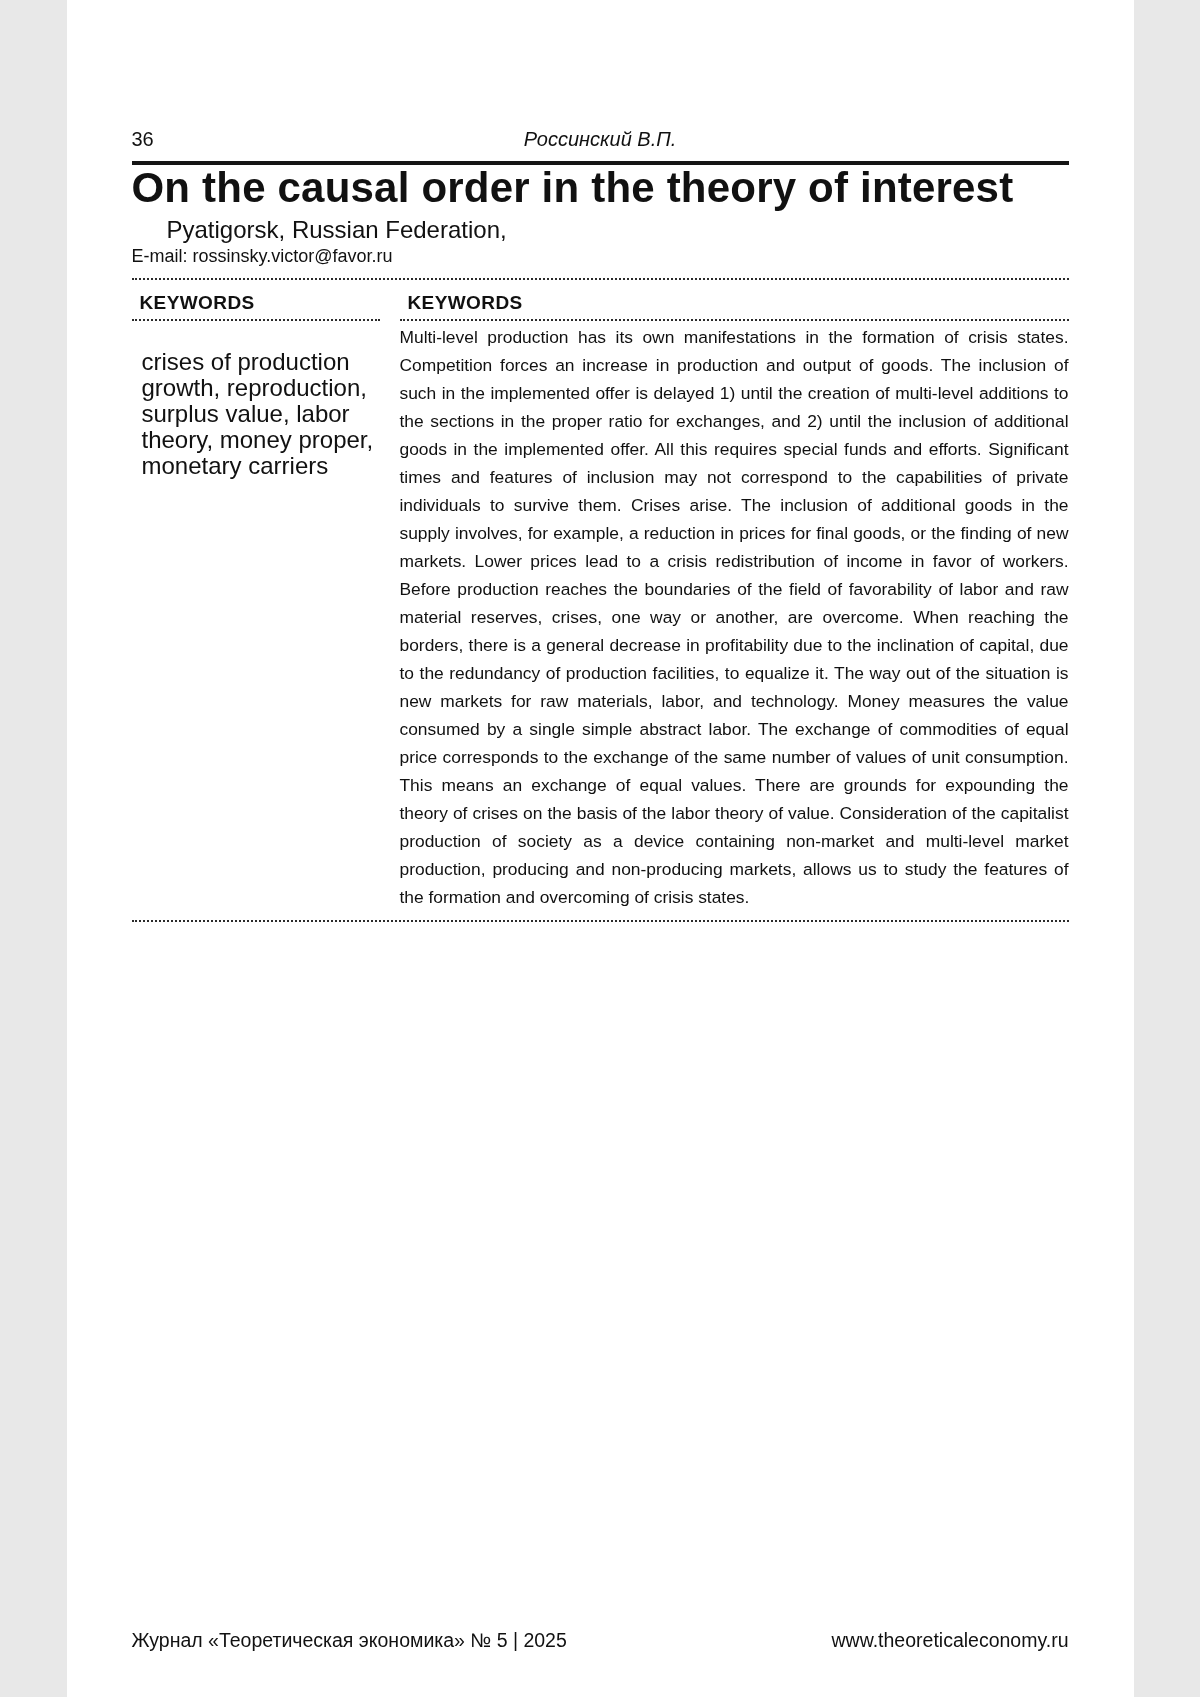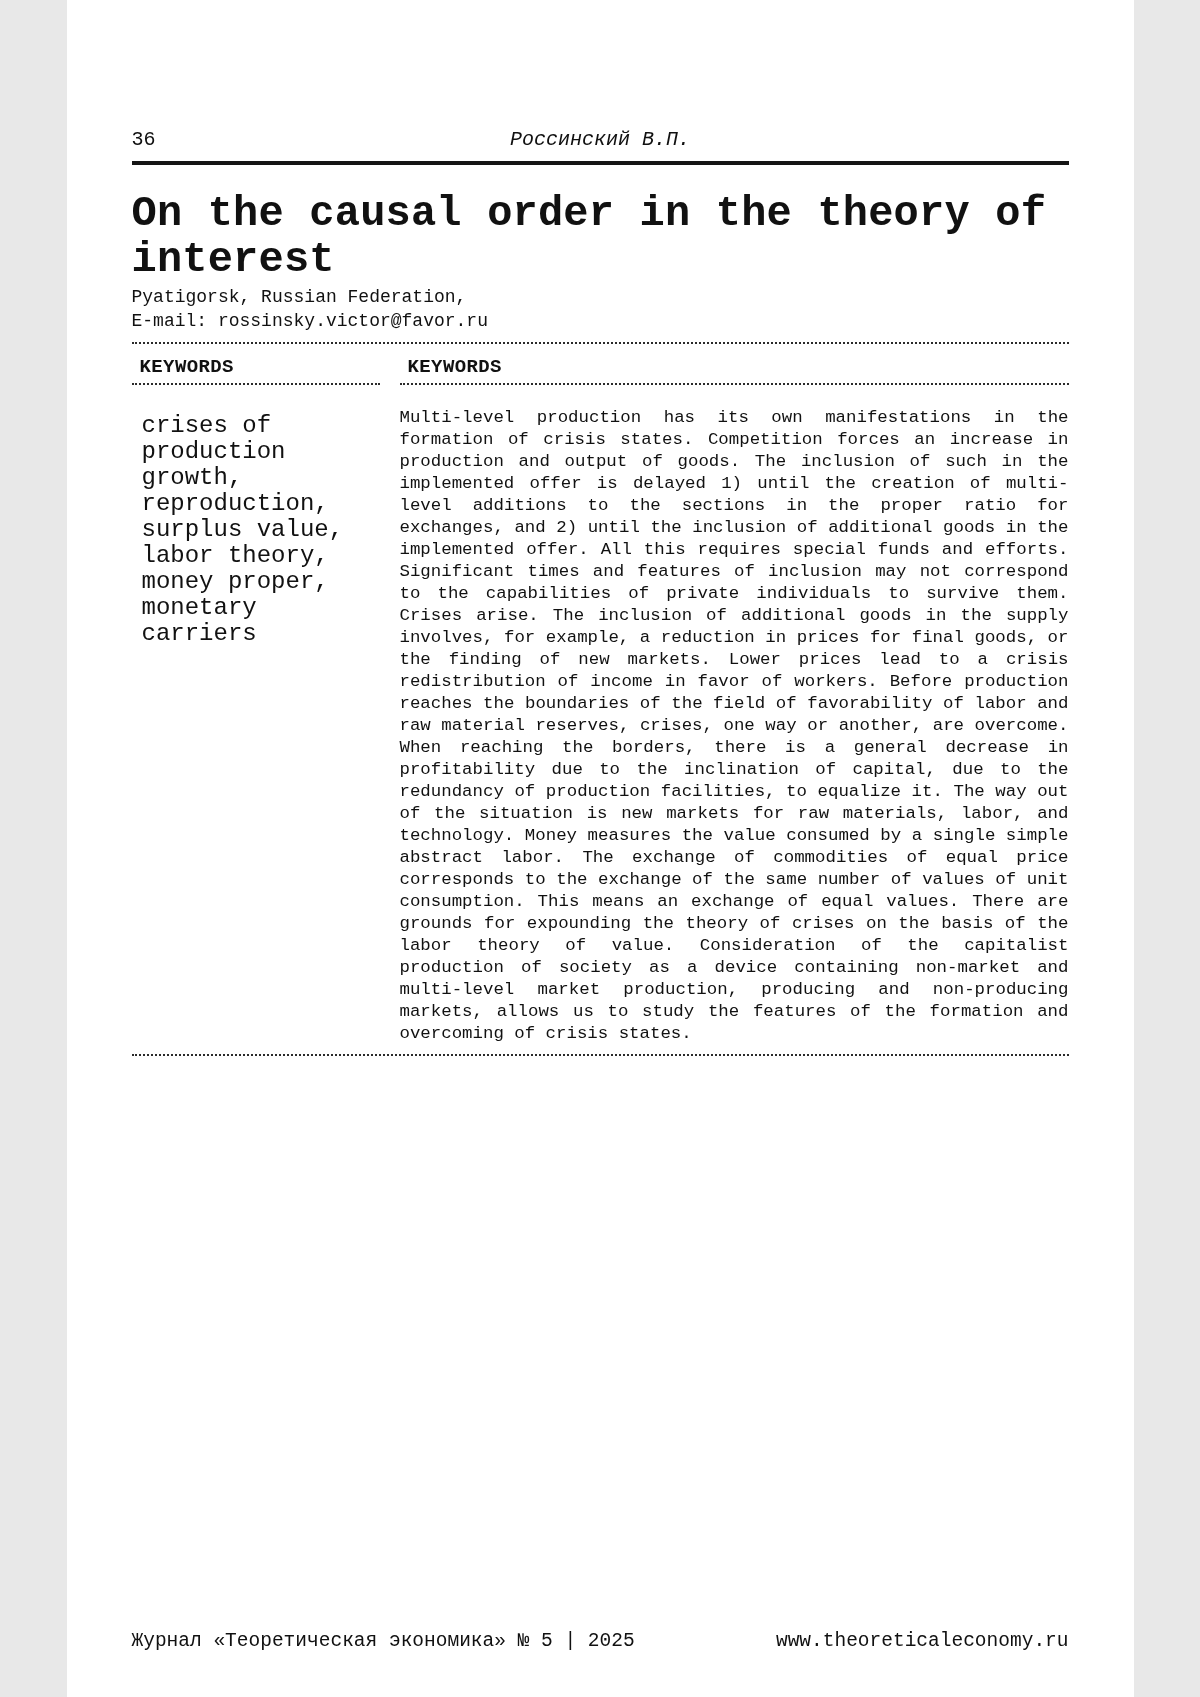--- a/index.html
+++ b/index.html
@@ -3,21 +3,21 @@
 <meta charset="utf-8">
 <style>
   * { margin: 0; padding: 0; box-sizing: border-box; }
   html, body { background: #e8e8e8; }
   .page {
     position: relative;
     width: 1067px;
     height: 1697px;
     margin: 0 auto;
     background: #ffffff;
-    font-family: Liberation Mono, monospace;
+    font-family: Liberation Sans, sans-serif;
     color: #111111;
     overflow: hidden;
   }
   .content {
     padding: 128px 65px 0 65px;
   }
   
   .running-header {
     display: grid;
     grid-template-columns: 1fr auto 1fr;
@@ -28,36 +28,36 @@
   .running-head { justify-self: center; font-style: italic; }
   .running-spacer { justify-self: end; }
   .header-rule {
     margin-top: 10px;
     height: 2px;
     border-top: 3px solid #151515;
     border-bottom: 1px solid #151515;
   }
   
   .article-title {
-    margin-top: 26px;
     font-size: 42px;
     font-weight: bold;
     letter-spacing: 0.2px;
     line-height: 1.1;
   }
   .author-name {
     margin-top: 22px;
     font-size: 22px;
     font-weight: bold;
     line-height: 1.15;
   }
   .author-affiliation {
     margin-top: 3px;
-    font-size: 18px;
+    font-size: 24px;
     line-height: 1.3;
+    margin-left: 35px;
   }
   .author-email {
     font-size: 18px;
     line-height: 1.3;
   }
   
   .dotted {
     border-bottom: 2px dotted #2b2b2b;
   }
   .dotted.full { margin-top: 9px; }
@@ -75,23 +75,23 @@
     padding-left: 8px;
   }
   .col-rule { margin-top: 5px; }
   .keywords-text {
     margin-top: 28px;
     padding-left: 10px;
     font-size: 24px;
     line-height: 26px;
   }
   .abstract-text {
-    margin-top: 22px;
+    margin-top: 2px;
     font-size: 17.4px;
-    line-height: 22px;
+    line-height: 28px;
     text-align: justify;
   }
   .bottom-sep { margin-top: 10px; }
   
   .page-footer {
     position: absolute;
     left: 65px;
     right: 65px;
     bottom: 45px;
     display: flex;

